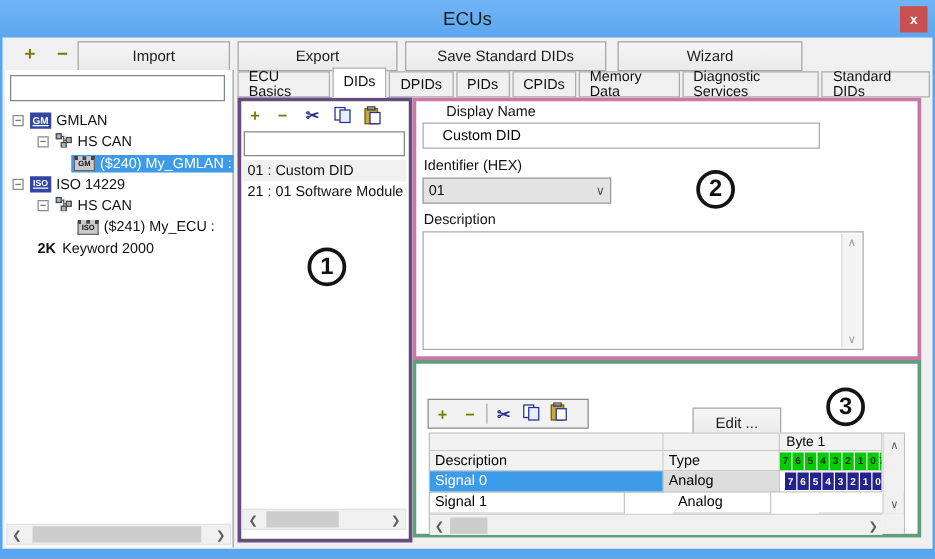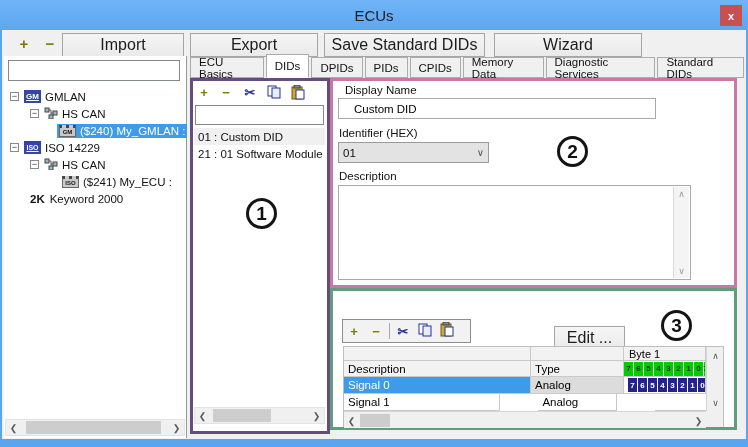--- a/index.html
+++ b/index.html
@@ -6,21 +6,21 @@
   body { font-family:"Liberation Sans", sans-serif; background:#888; }
   #app { position:relative; width:748px; height:447px; background:#58A6F1; overflow:hidden; }
   .titlebar { position:absolute; left:0; top:0; width:748px; height:30px;
     background:linear-gradient(#71B4F6,#5CA7F0); display:flex; align-items:center; justify-content:center; }
   .title { font-size:15px; color:#1d1d1d; }
   .closebtn { position:absolute; right:6px; top:5px; width:22px; height:21px; background:#C75050;
     color:#fff; font-size:11px; font-weight:bold; display:flex; align-items:center; justify-content:center; }
   .client { position:absolute; left:2px; top:30px; width:744px; height:409px; background:#F0F0F0; }
 
   .btn { position:absolute; height:24px; background:linear-gradient(#F5F5F5,#EAEAEA);
-    border:1px solid #A5A5A5; font-size:16px; color:#1c1c1c; display:flex; align-items:center; justify-content:center; }
+    border:1px solid #A5A5A5; font-size:12px; color:#1c1c1c; display:flex; align-items:center; justify-content:center; }
   .flat-ico { position:absolute; width:18px; height:18px; display:flex; align-items:center; justify-content:center;
     font-size:15px; font-weight:bold; color:#7A7A08; }
 
   .tree-region { position:absolute; left:2px; top:26px; width:183px; height:382px; background:#fff; border-right:1px solid #999; }
   .inputbox { border:1px solid #828790; background:#fff; font-size:11.5px; padding:2px 15px; font-family:"Liberation Sans",sans-serif; }
   .trow { position:absolute; height:17px; display:flex; align-items:center; font-size:11.5px; color:#111; white-space:nowrap; width:100%; }
   .expander { width:9px; height:9px; border:1px solid #8a8a8a; background:#fff; color:#333; font-size:9px; line-height:7px;
     text-align:center; margin-right:5px; flex:none; }
   .logo { width:17px; height:13px; background:#3346A4; color:#fff; font-weight:bold; text-align:center;
     margin-right:4px; flex:none; text-decoration:underline; }
@@ -206,21 +206,21 @@
       <div class="circle-num" style="left:53px; top:117px;">1</div>
 
       <div class="hscroll" style="left:1px; top:326px; width:131px;">
         <span class="sarrow" style="left:0; top:0;">❮</span>
         <span class="sarrow" style="right:0; top:0;">❯</span>
         <span class="sthumb" style="left:18px; top:1px; width:58px; height:13px;"></span>
       </div>
     </div>
 
     <div class="panel p2">
-      <span class="lbl" style="left:12px; top:3px;">Display Name</span>
+      <span class="lbl" style="left:24px; top:3px;">Display Name</span>
       <input class="inputbox" style="position: absolute; left: 5px; top: 17px; width: 318px; height: 21px; border-color: rgb(169, 169, 169);" value="Custom DID">
 
       <span class="lbl" style="left:6px; top:46px;">Identifier (HEX)</span>
       <div class="combo" style="left:5px; top:61px; width:151px;">
         <span>01</span>
         <span class="chev">∨</span>
       </div>
 
       <div class="circle-num" style="left:224px; top:55px;">2</div>
 

